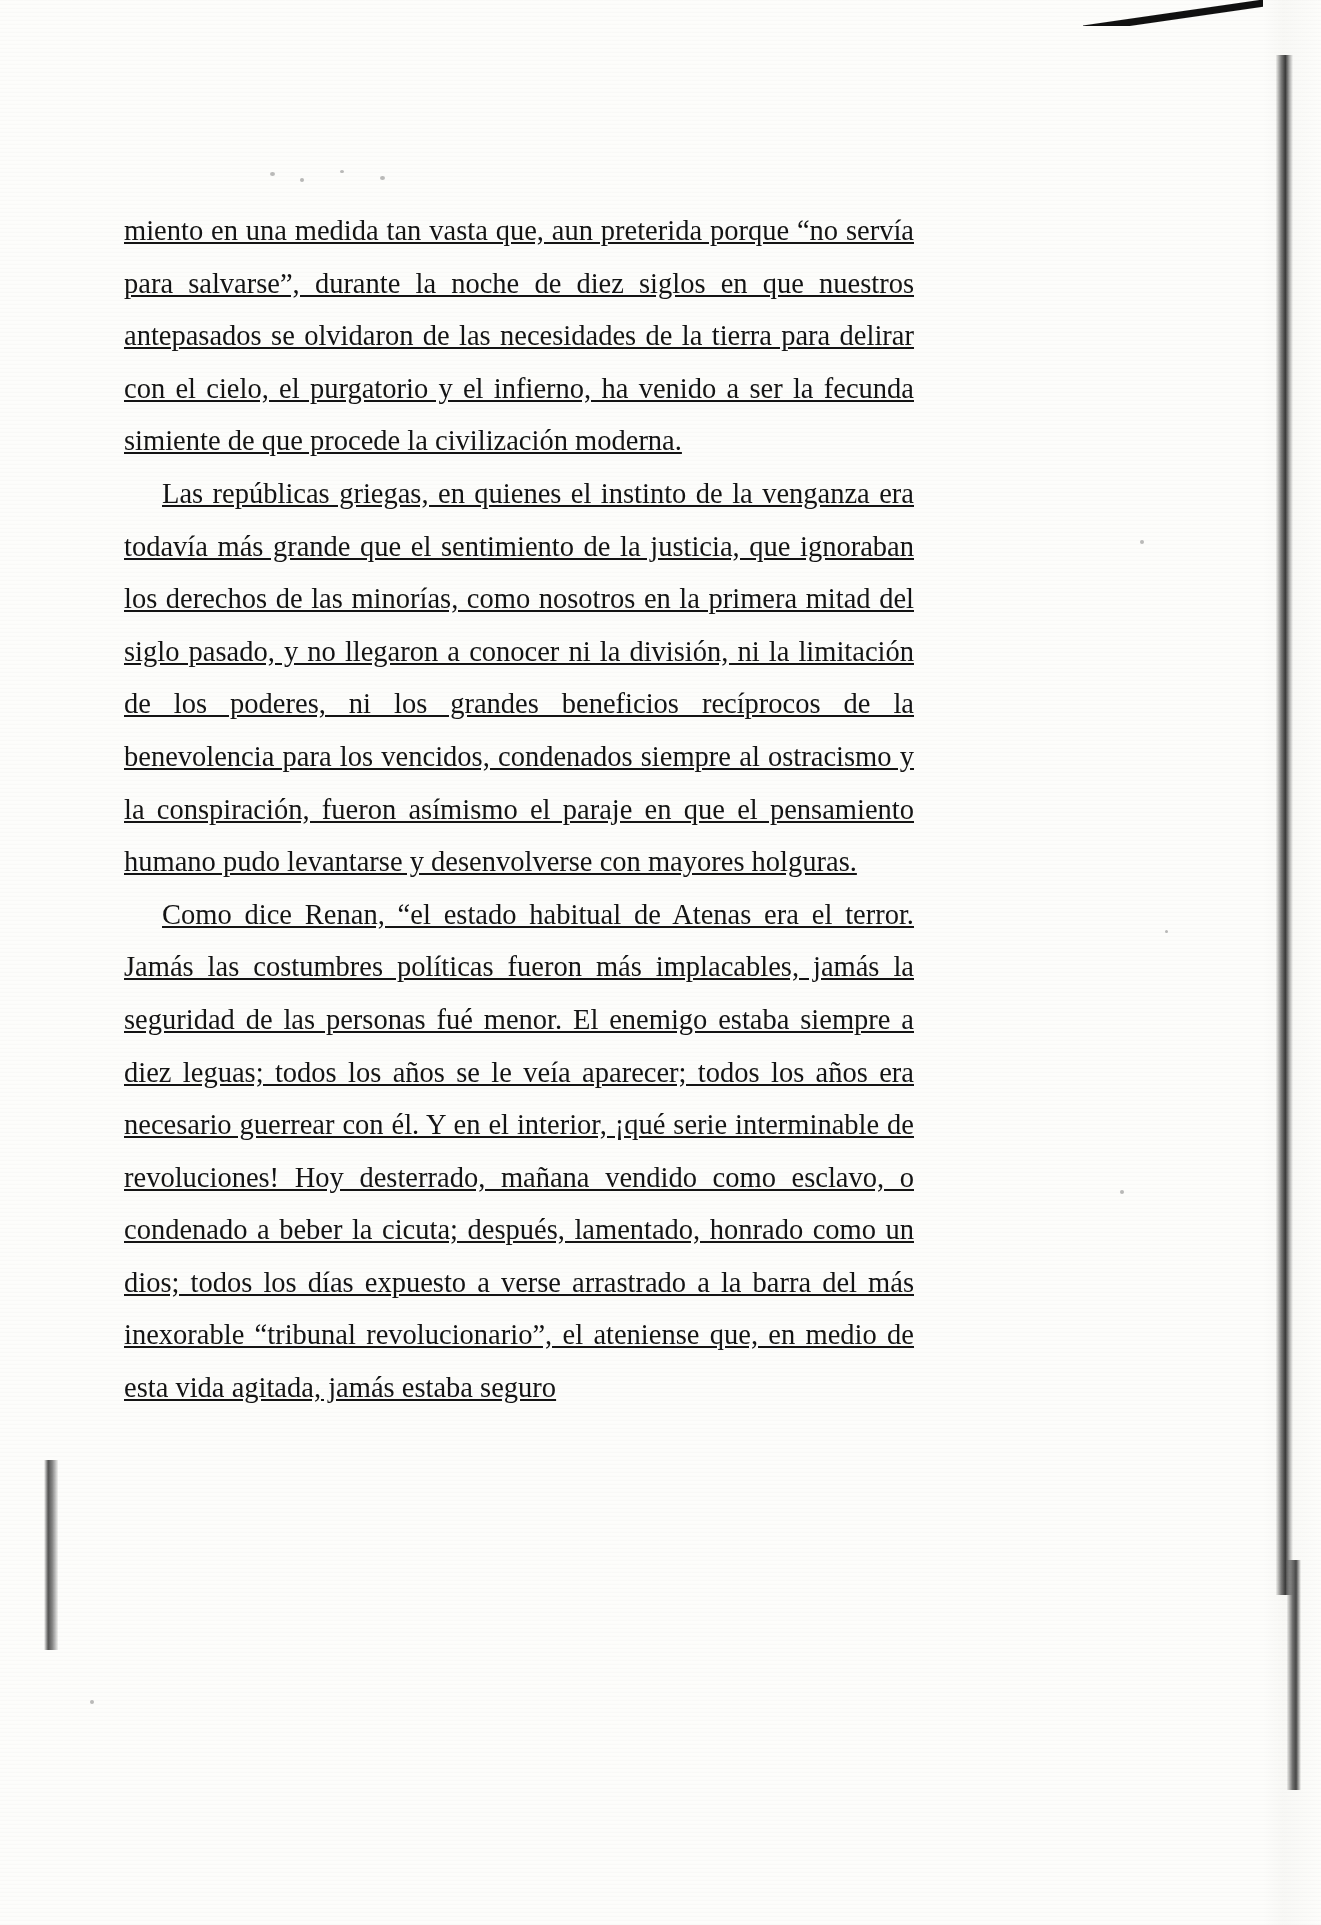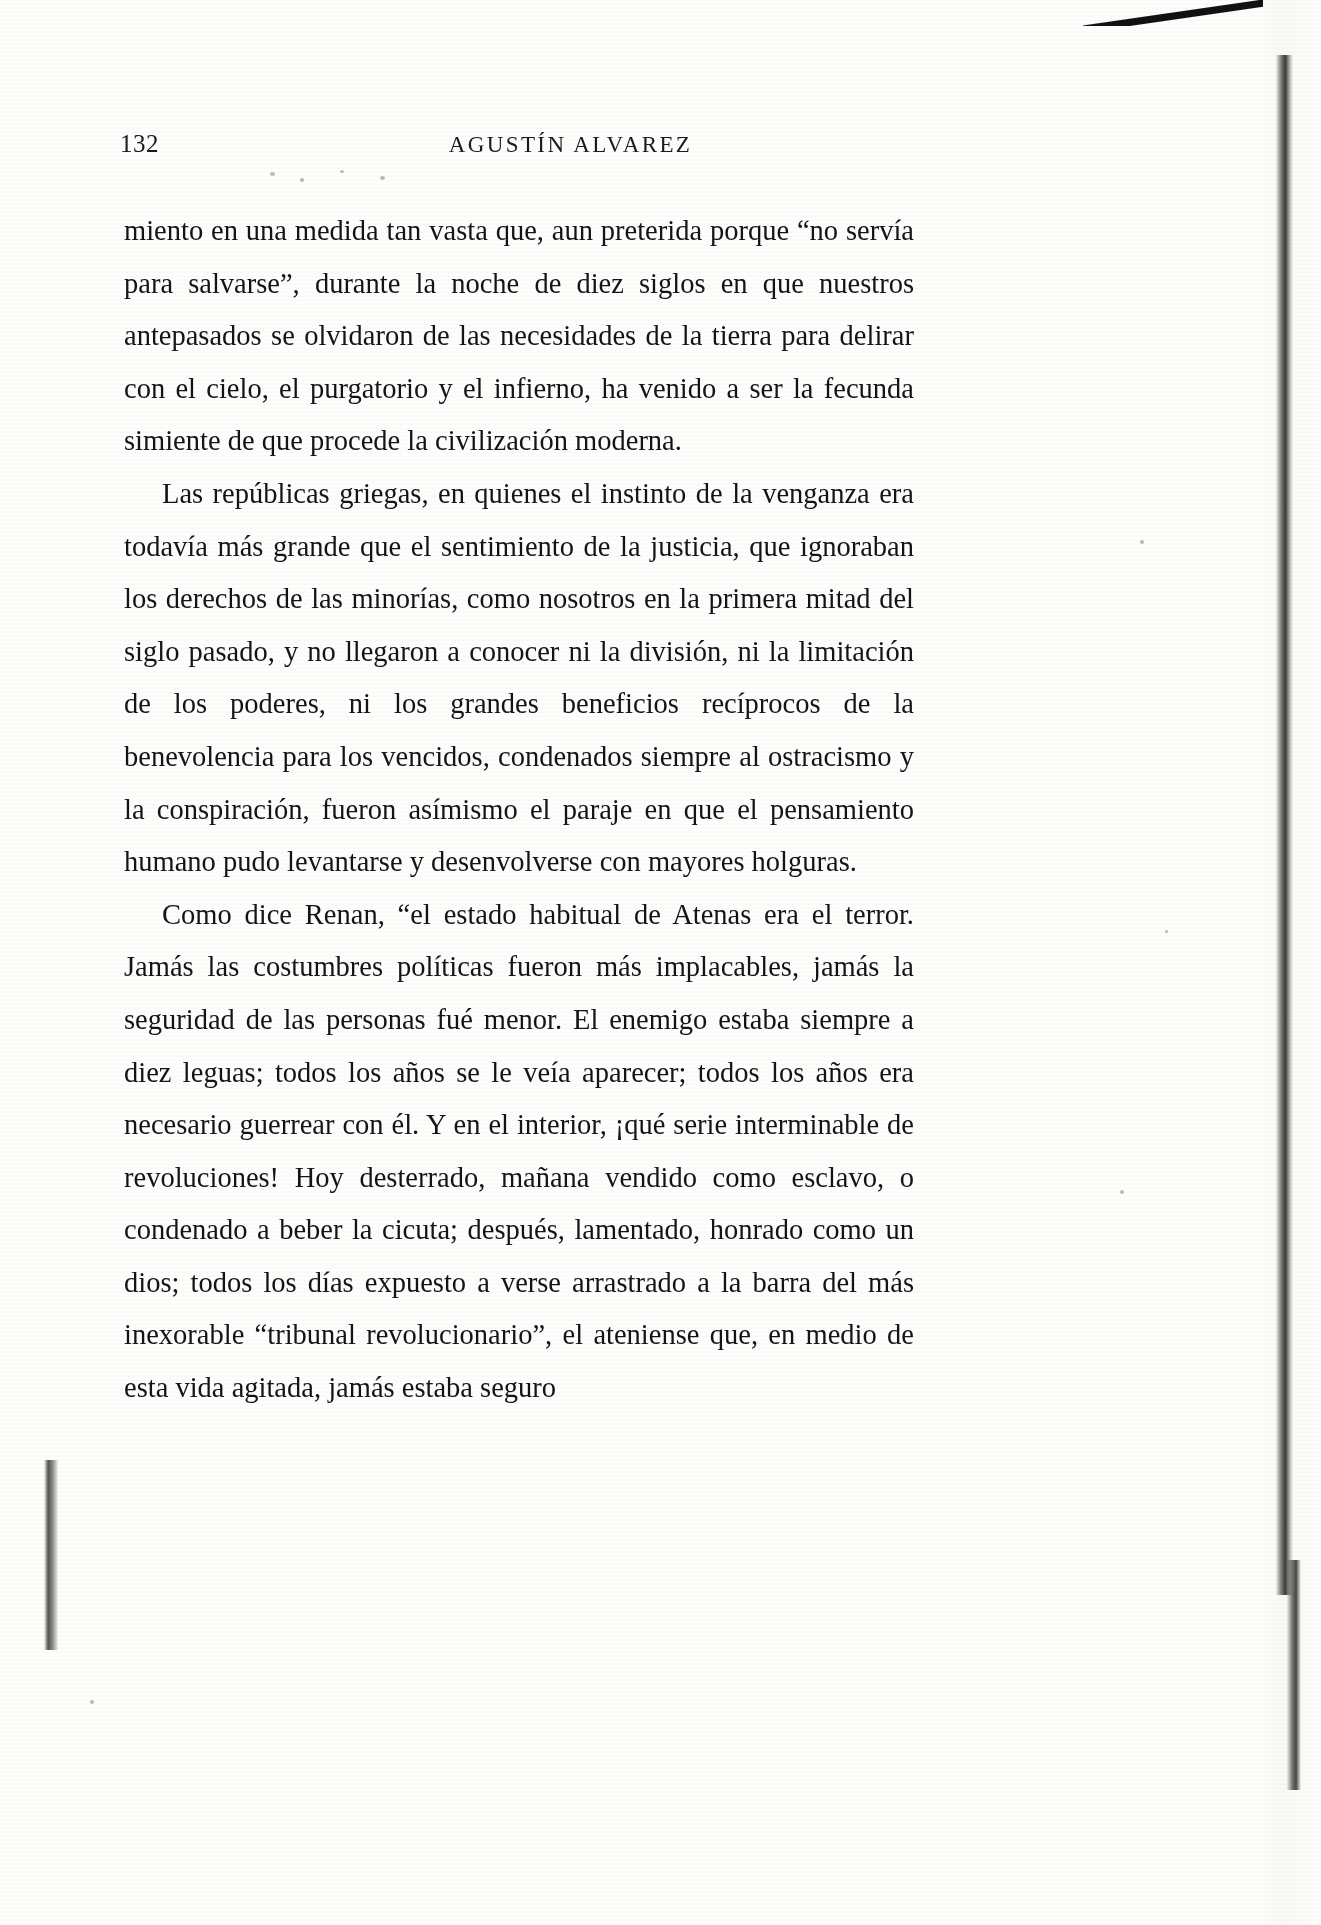--- a/index.html
+++ b/index.html
@@ -119,20 +119,21 @@
   .body-text {
     position: absolute;
     top: 205px;
     left: 124px;
     width: 790px;
     font-size: 28.5px;
     line-height: 52.6px;
     text-align: justify;
     text-justify: inter-word;
     color: #141414;
+    text-decoration: underline;
   }
   .body-text p {
     margin: 0;
     text-indent: 38px;
   }
   .body-text p.first {
     text-indent: 0;
   }
 
   .noise {
@@ -157,24 +158,20 @@
 
   <div class="speck" style="left:270px; top:172px; width:5px; height:4px;"></div>
   <div class="speck" style="left:300px; top:178px; width:4px; height:4px;"></div>
   <div class="speck" style="left:340px; top:170px; width:4px; height:3px;"></div>
   <div class="speck" style="left:380px; top:176px; width:5px; height:4px;"></div>
   <div class="speck" style="left:1140px; top:540px; width:4px; height:4px;"></div>
   <div class="speck" style="left:1165px; top:930px; width:3px; height:3px;"></div>
   <div class="speck" style="left:1120px; top:1190px; width:4px; height:4px;"></div>
   <div class="speck" style="left:90px; top:1700px; width:4px; height:4px;"></div>
 
-  <div class="running-head">
-    <div class="folio">132</div>
-    <div class="head-title">AGUSTÍN ALVAREZ</div>
-  </div>
 
   <div class="body-text">
     <p class="first">miento en una medida tan vasta que, aun preterida porque “no servía para salvarse”, durante la noche de diez siglos en que nuestros antepasados se olvidaron de las necesidades de la tierra para delirar con el cielo, el purgatorio y el infierno, ha venido a ser la fecunda simiente de que procede la civilización moderna.</p>
     <p>Las repúblicas griegas, en quienes el instinto de la venganza era todavía más grande que el sentimiento de la justicia, que ignoraban los derechos de las minorías, como nosotros en la primera mitad del siglo pasado, y no llegaron a conocer ni la división, ni la limitación de los poderes, ni los grandes beneficios recíprocos de la benevolencia para los vencidos, condenados siempre al ostracismo y la conspiración, fueron asímismo el paraje en que el pensamiento humano pudo levantarse y desenvolverse con mayores holguras.</p>
     <p>Como dice Renan, “el estado habitual de Atenas era el terror. Jamás las costumbres políticas fueron más implacables, jamás la seguridad de las personas fué menor. El enemigo estaba siempre a diez leguas; todos los años se le veía aparecer; todos los años era necesario guerrear con él. Y en el interior, ¡qué serie interminable de revoluciones! Hoy desterrado, mañana vendido como esclavo, o condenado a beber la cicuta; después, lamentado, honrado como un dios; todos los días expuesto a verse arrastrado a la barra del más inexorable “tribunal revolucionario”, el ateniense que, en medio de esta vida agitada, jamás estaba seguro</p>
   </div>
 
   <div class="noise"></div>
 </div>
 

